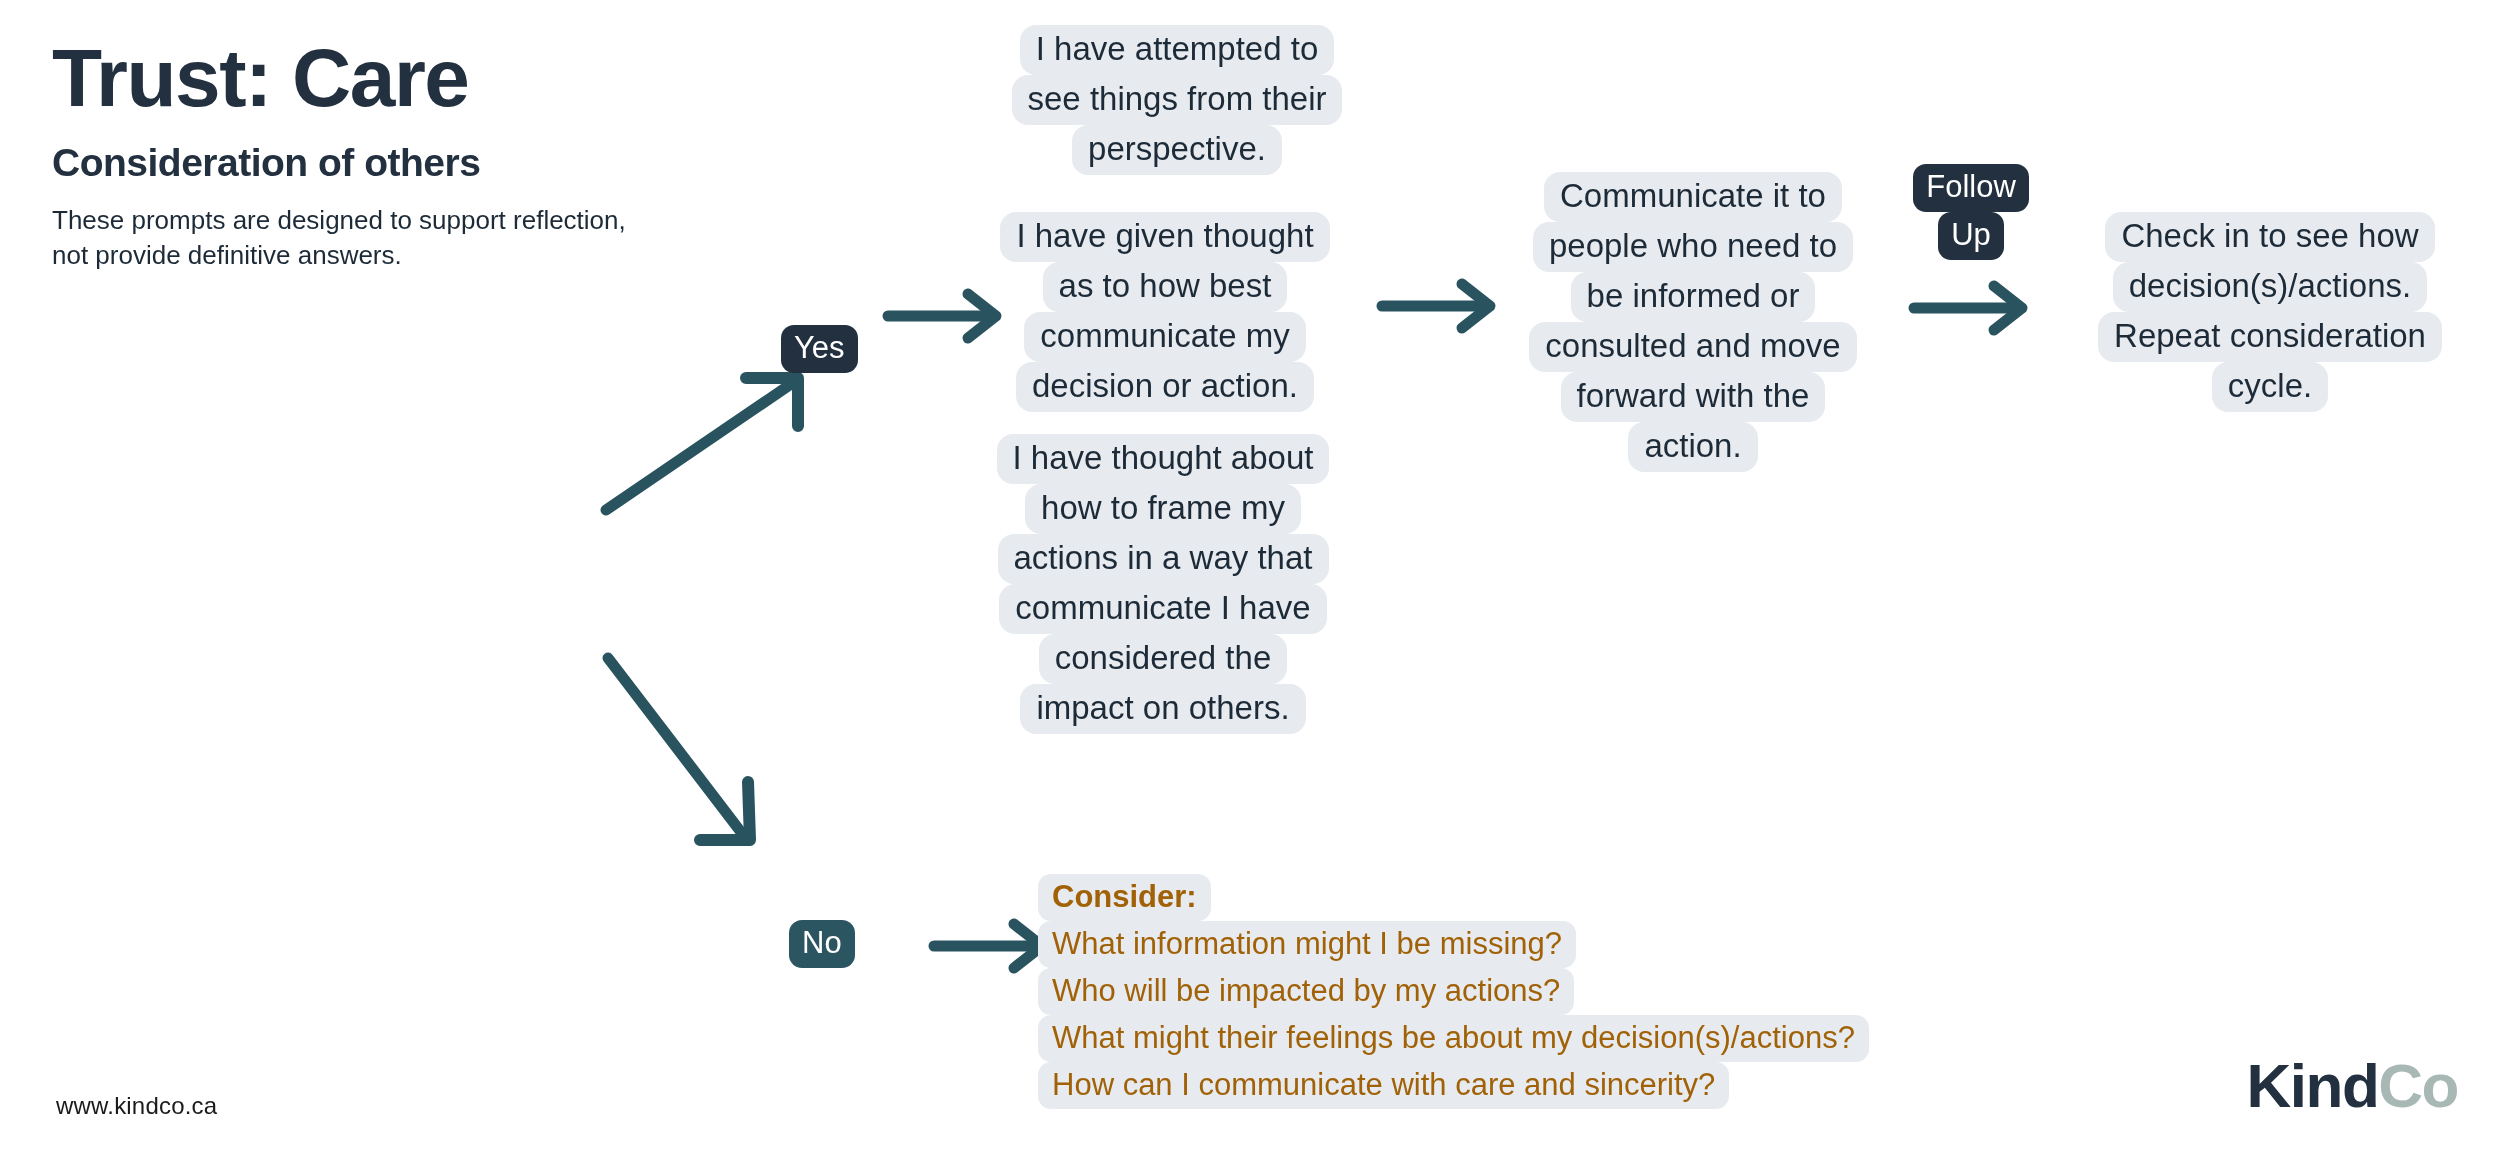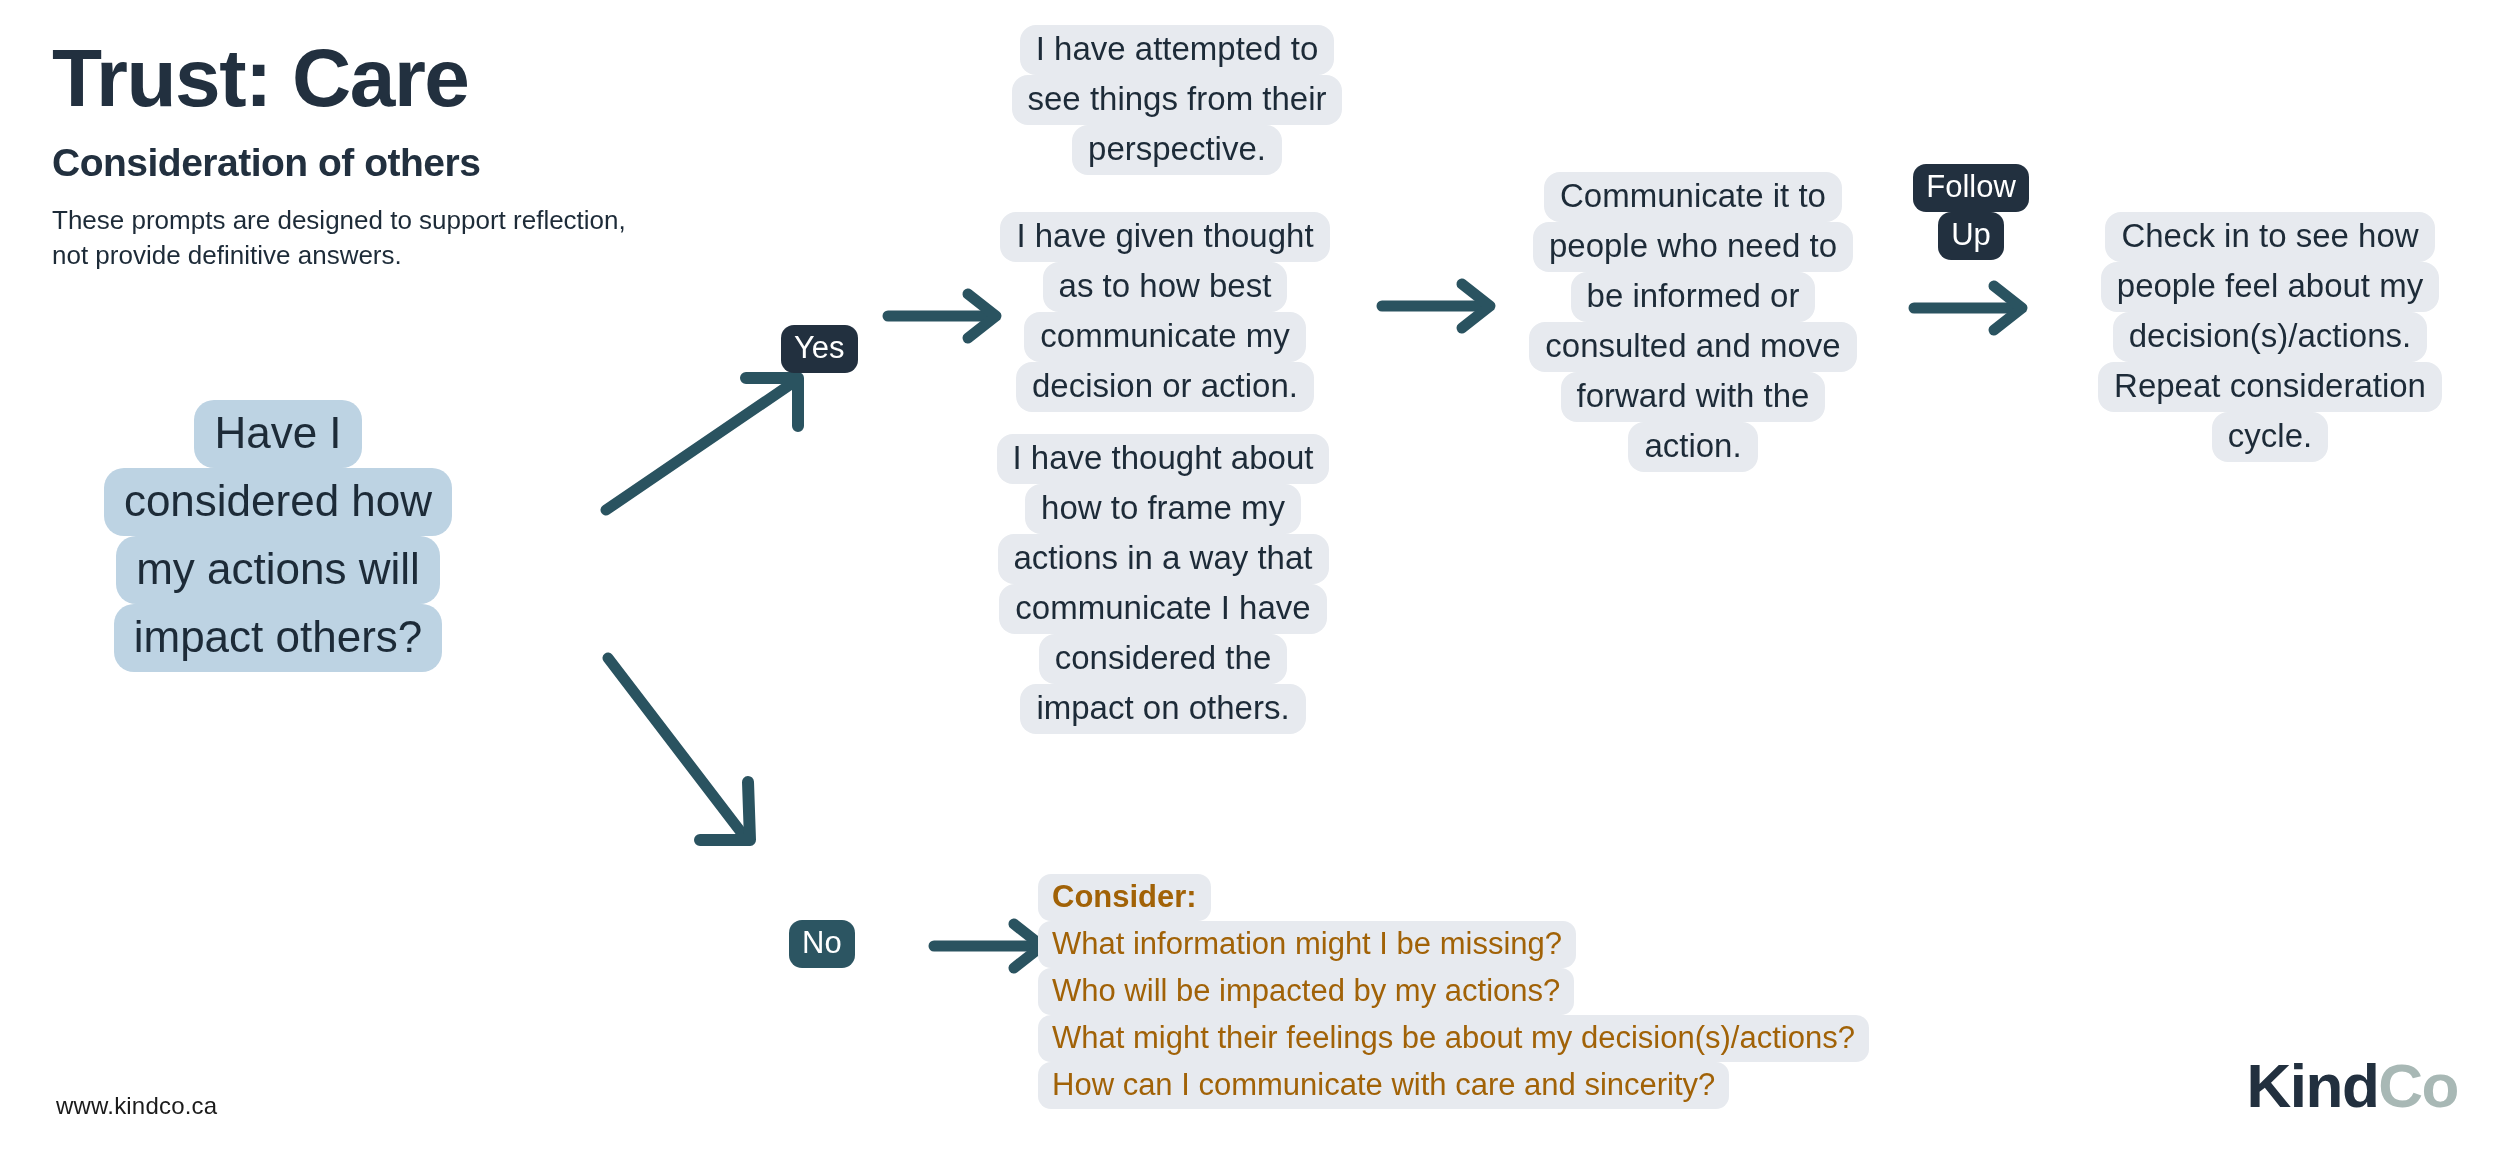--- a/index.html
+++ b/index.html
@@ -167,26 +167,20 @@
 
   <div class="header">
     <h1 class="title">Trust: Care</h1>
     <h2 class="subtitle">Consideration of others</h2>
     <p class="lede">
       <span>These prompts are designed to support reflection,</span><br>
       <span>not provide definitive answers.</span>
     </p>
   </div>
 
-  <div class="question hl center" style="left:38px; top:400px; width:480px;">
-    <span class="ln">Have I</span>
-    <span class="ln">considered how</span>
-    <span class="ln">my actions will</span>
-    <span class="ln">impact others?</span>
-  </div>
 
   <svg class="arrow diag" style="left:598px; top:368px; width:220px; height:150px;" viewBox="0 0 220 150">
     <line x1="8" y1="142" x2="196" y2="14"></line>
     <polyline points="148,10 200,10 200,58"></polyline>
   </svg>
 
   <svg class="arrow diag" style="left:598px; top:650px; width:170px; height:200px;" viewBox="0 0 170 200">
     <line x1="10" y1="8" x2="146" y2="186"></line>
     <polyline points="150,132 152,190 102,190"></polyline>
   </svg>
@@ -241,21 +235,20 @@
     <span class="ln">Up</span>
   </div>
 
   <svg class="arrow" style="left:1912px; top:280px; width:124px; height:56px;" viewBox="0 0 124 56">
     <line x1="2" y1="28" x2="104" y2="28"></line>
     <polyline points="82,6 110,28 82,50"></polyline>
   </svg>
 
   <div class="prompt hl center" style="left:2078px; top:212px; width:384px;">
     <span class="ln">Check in to see how</span>
-    <span class="ln">people feel about my</span>
     <span class="ln">decision(s)/actions.</span>
     <span class="ln">Repeat consideration</span>
     <span class="ln">cycle.</span>
   </div>
 
   <div class="badge teal hl left" style="left:789px; top:920px; width:100px;">
     <span class="ln">No</span>
   </div>
 
   <svg class="arrow" style="left:932px; top:918px; width:124px; height:56px;" viewBox="0 0 124 56">

